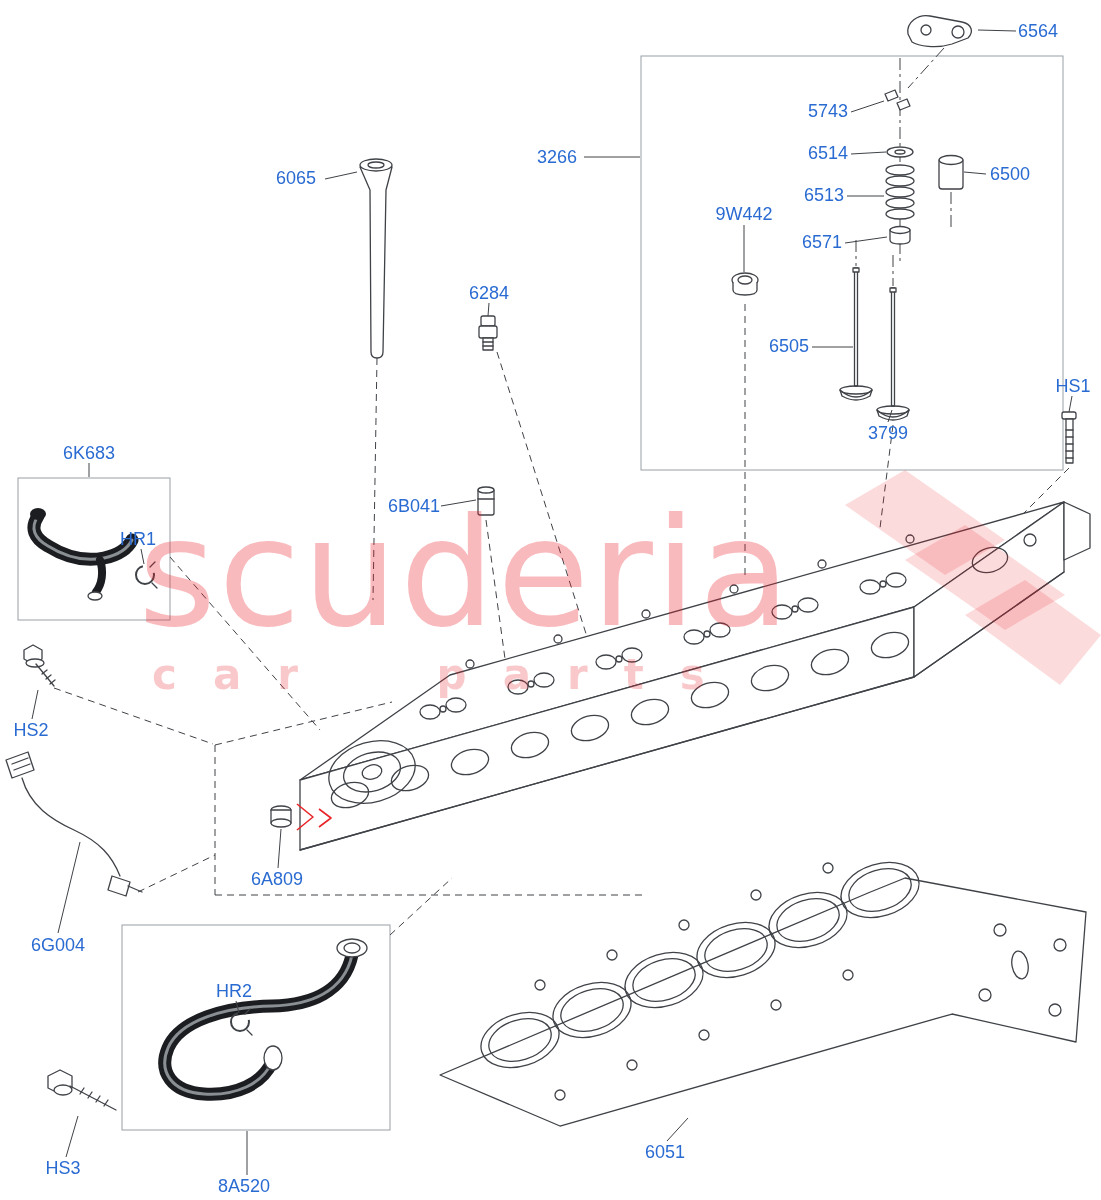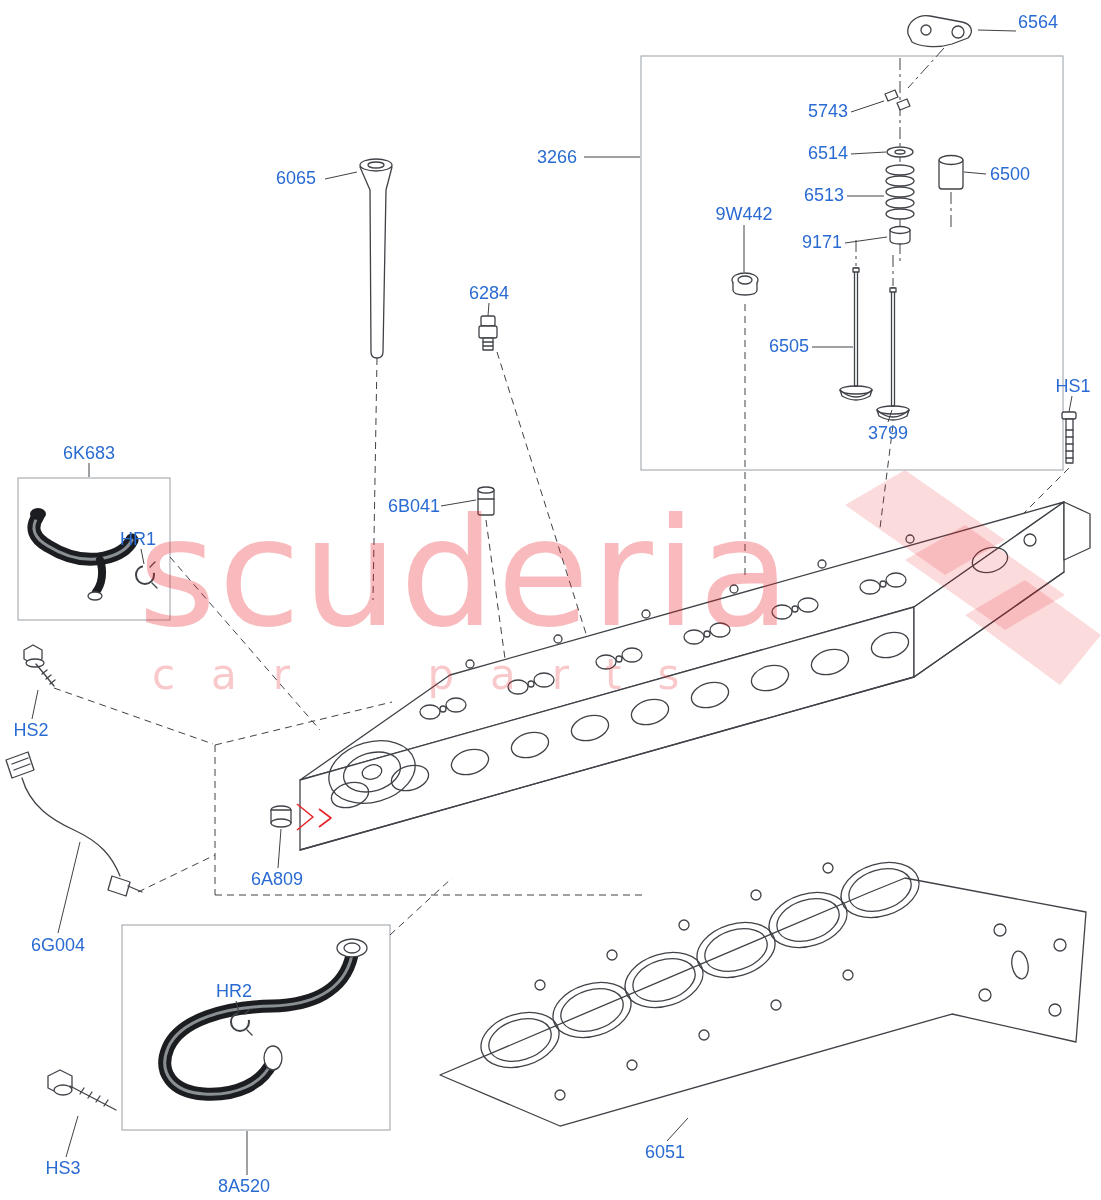--- a/index.html
+++ b/index.html
@@ -16,21 +16,21 @@
   .leader{fill:none;stroke:var(--c-line);stroke-width:1;}
   .box{fill:none;stroke:var(--c-box);stroke-width:1;}
   .pipe{fill:none;stroke:var(--c-pipe);stroke-width:13;stroke-linecap:round;stroke-linejoin:round;}
   .pipe2{fill:none;stroke:var(--c-pipe);stroke-width:8;stroke-linecap:round;}
   .pipehi{fill:none;stroke:#8a8f94;stroke-width:3;stroke-linecap:round;stroke-linejoin:round;}
   .red{fill:none;stroke:var(--c-arrow);stroke-width:1.6;stroke-linejoin:round;}
   .clip{fill:none;stroke:var(--c-line);stroke-width:2;stroke-dasharray:40 14;}
   .wmshape{fill:var(--c-wm);opacity:.16;}
   .wm{position:absolute;z-index:2;pointer-events:none;color:var(--c-wm);font-family:"DejaVu Sans",sans-serif;}
   .wm1{left:138px;top:498px;font-size:150px;font-weight:400;line-height:150px;opacity:.30;letter-spacing:2px;}
-  .wm2{left:152px;top:652px;font-size:42px;font-weight:400;line-height:46px;opacity:.24;letter-spacing:36px;word-spacing:52px;}
+  .wm2{left:152px;top:652px;font-size:42px;font-weight:700;line-height:46px;opacity:.24;letter-spacing:36px;word-spacing:52px;}
   .plabel{position:absolute;z-index:3;transform:translate(-50%,-50%);font-size:18px;color:var(--c-label);white-space:nowrap;cursor:pointer;}
 </style>
 </head>
 <body>
 
 <div class="canvas" style="--c-label: #2a6bd2; --c-line: #3f4247; --c-pipe: #1b1d20; --c-arrow: #e8262a; --c-wm: #ea1e28; --c-box: #9aa0a6;">
 
   <svg class="art" width="1101" height="1200" viewBox="0 0 1101 1200">
 
     <g>
@@ -276,23 +276,23 @@
   </svg>
 
   <div class="wm wm1">scuderia</div>
   <div class="wm wm2">car parts</div>
 
   <div class="plabel" style="left:296px;top:178px">6065</div>
   <div class="plabel" style="left:557px;top:157px">3266</div>
   <div class="plabel" style="left:828px;top:111px">5743</div>
   <div class="plabel" style="left:828px;top:153px">6514</div>
   <div class="plabel" style="left:824px;top:195px">6513</div>
-  <div class="plabel" style="left:822px;top:242px">9171</div>
+  <div class="plabel" style="left:822px;top:242px">6571</div>
   <div class="plabel" style="left:1010px;top:174px">6500</div>
-  <div class="plabel" style="left:1038px;top:22px">6564</div>
+  <div class="plabel" style="left:1038px;top:31px">6564</div>
   <div class="plabel" style="left:744px;top:214px">9W442</div>
   <div class="plabel" style="left:789px;top:346px">6505</div>
   <div class="plabel" style="left:888px;top:433px">3799</div>
   <div class="plabel" style="left:1073px;top:386px">HS1</div>
   <div class="plabel" style="left:489px;top:293px">6284</div>
   <div class="plabel" style="left:414px;top:506px">6B041</div>
   <div class="plabel" style="left:89px;top:453px">6K683</div>
   <div class="plabel" style="left:138px;top:539px">HR1</div>
   <div class="plabel" style="left:31px;top:730px">HS2</div>
   <div class="plabel" style="left:58px;top:945px">6G004</div>

